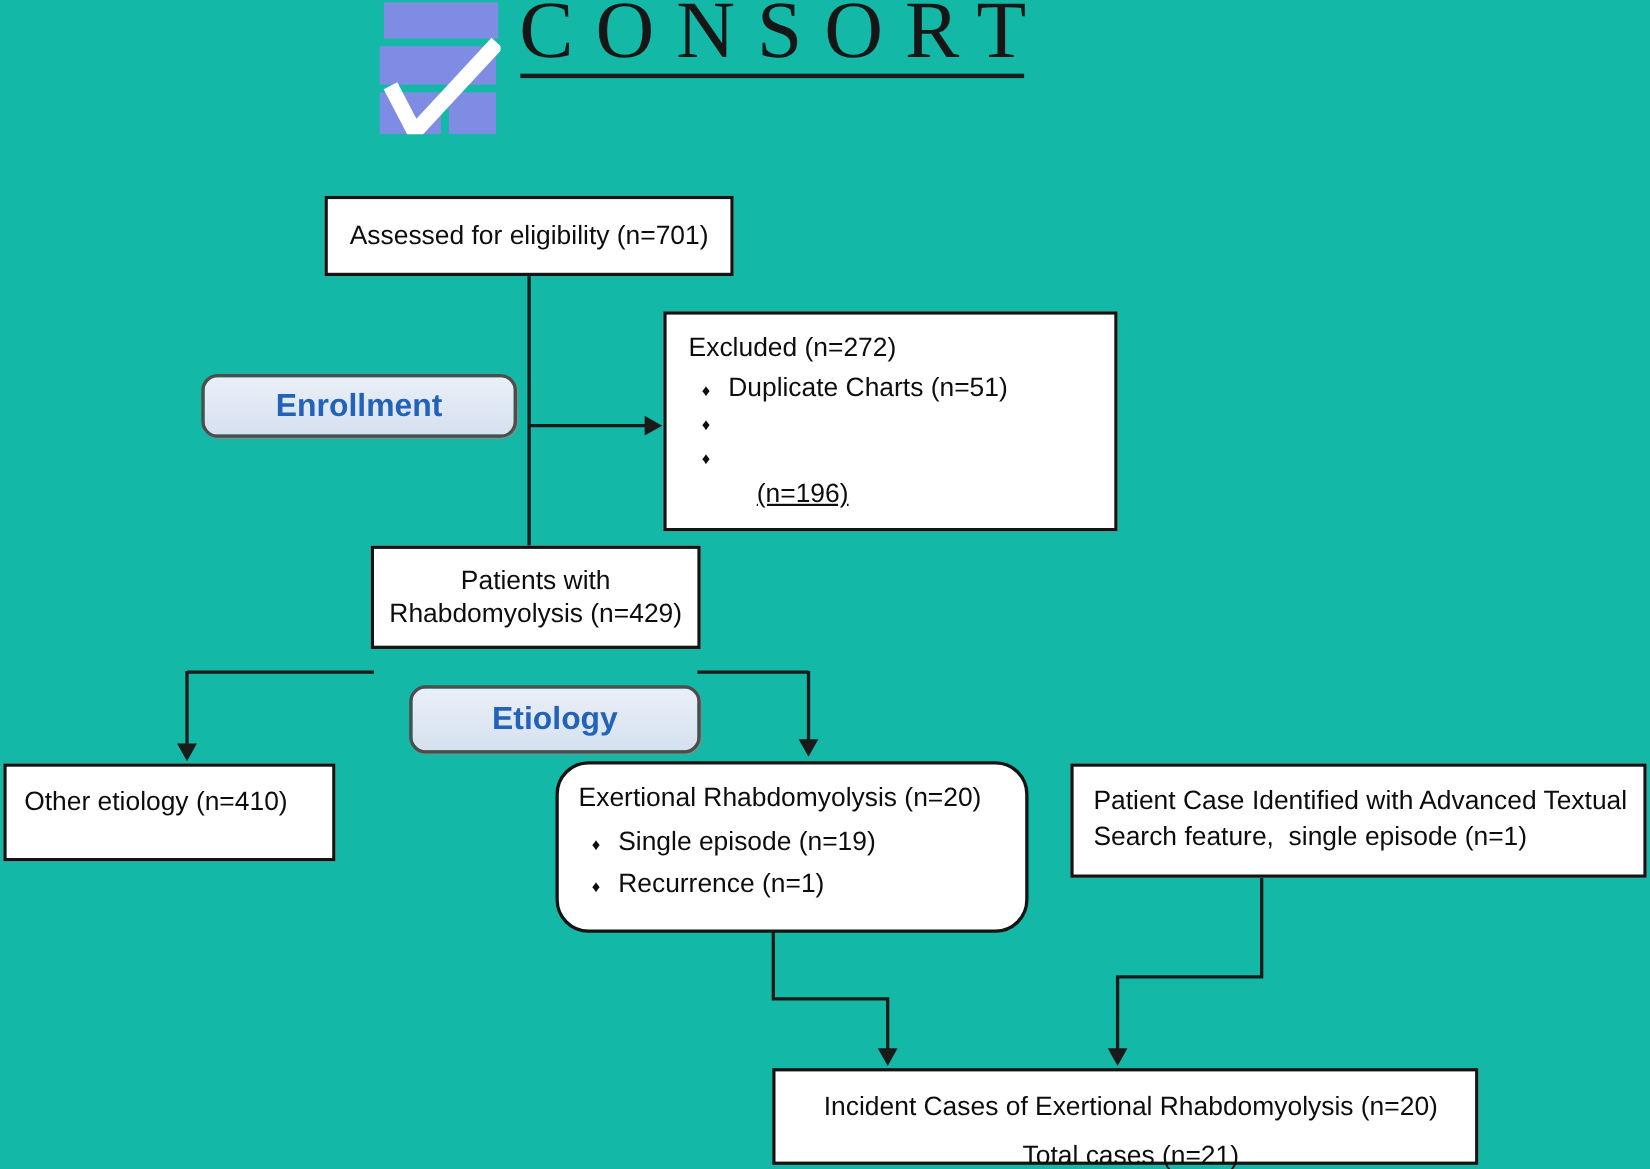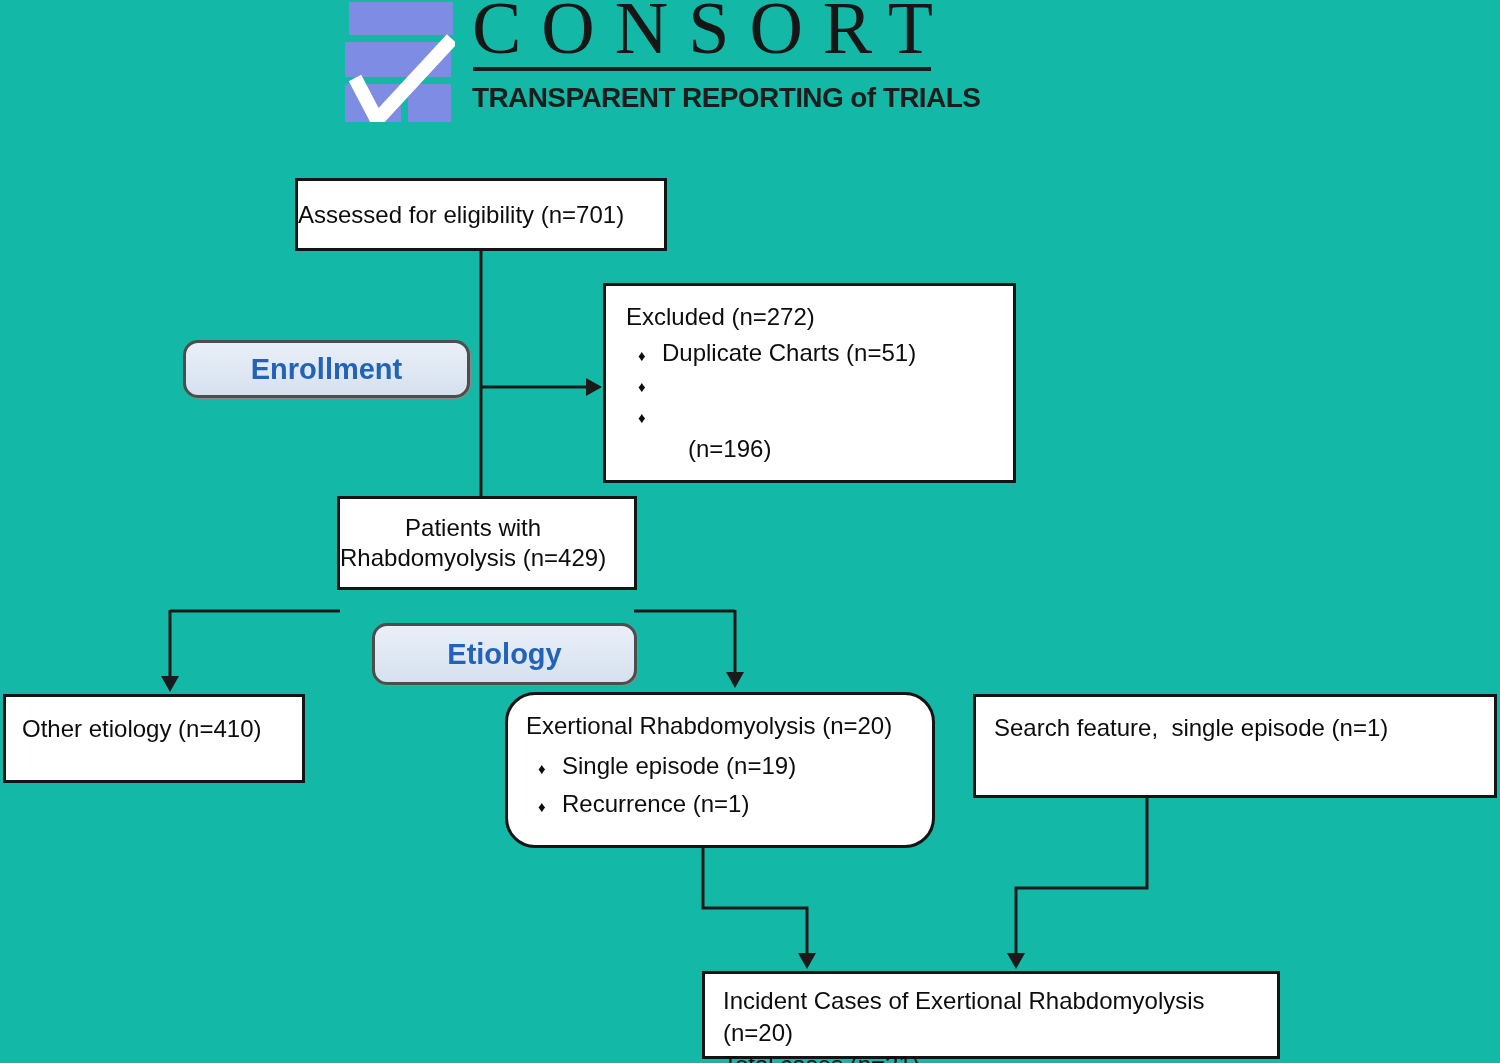--- a/index.html
+++ b/index.html
@@ -20,36 +20,36 @@
   .logo-subtitle {
     position:absolute; left:472px; top:82px; width:470px;
     font-size:28px; font-weight:bold; letter-spacing:-0.6px; color:#1c1c1c; white-space:nowrap;
   }
 
   
   .box {
     position:absolute; box-sizing:border-box; background:#ffffff;
     border:3px solid #141414; font-size:24px; line-height:30px; color:#0d0d0d;
   }
-  .box.centered { display:flex; align-items:center; justify-content:flex-start; text-align:center; }
+  .box.centered { display:flex; align-items:center; justify-content:center; text-align:center; }
 
   .assessed   { left:295px; top:178px; width:372px; height:73px; }
   .excluded   { left:603px; top:283px; width:413px; height:200px; padding:15px 10px 0 20px; line-height:31px; }
   .patients   { left:337px; top:496px; width:300px; height:94px; }
   .other      { left:3px;   top:694px; width:302px; height:89px;  padding:17px 0 0 16px; }
   .exertional { left:505px; top:692px; width:430px; height:156px; padding:16px 8px 0 18px;border-radius:30px; }
   .patientcase{ left:973px; top:694px; width:524px; height:104px; padding:14px 8px 0 18px; line-height:33px; }
-  .incident   { left:702px; top:971px; width:578px; height:88px;  padding:11px 8px 0 18px; line-height:32px; }
+  .incident   { left:702px; top:971px; width:642px; height:88px;  padding:11px 8px 0 18px; line-height:44px;text-align:center; }
 
   .box-title { margin-bottom:5px; }
   .bullet-row { display:flex; align-items:baseline; }
   .bullet { flex:none; width:24px; margin-left:12px; font-size:15px; text-align:left; }
   .exertional .bullet-row { line-height:35px; }
   .exertional .box-title { margin-bottom:7px; }
-  .continuation { margin-left:62px; }
+  .continuation { margin-left:62px;text-decoration:underline; }
   .pre { white-space:pre-wrap; }
 
   
   .pill {
     position:absolute; box-sizing:border-box; border:3px solid #4d4d4d; border-radius:15px;
     background:linear-gradient(#e9eff8, #d6e1ef);
     display:flex; align-items:center; justify-content:center;
     font-size:29px; font-weight:bold; color:#2263b8;
     box-shadow:1px 1px 0 #8a8a8a;
   }
@@ -88,21 +88,20 @@
 
   <svg class="logo-icon" viewBox="0 0 110 120">
     <rect x="4" y="0" width="104" height="33" fill="#7e8de3"></rect>
     <rect x="0" y="40" width="106" height="35" fill="#7e8de3"></rect>
     <rect x="0" y="82" width="56" height="38" fill="#7e8de3"></rect>
     <rect x="63" y="82" width="43" height="38" fill="#7e8de3"></rect>
     <polyline points="10,76 32,118 107,37" fill="none" stroke="#ffffff" stroke-width="14"></polyline>
   </svg>
   <div class="logo-title">CONSORT</div>
   <div class="logo-rule"></div>
-  <div class="logo-subtitle">TRANSPARENT REPORTING of TRIALS</div>
 
   <div class="box centered assessed">
     <span>Assessed for eligibility (n=701)</span>
   </div>
 
   <div class="pill enrollment">
     <span>Enrollment</span>
   </div>
 
   <div class="box excluded">
@@ -141,20 +140,21 @@
       <span class="bullet">♦</span>
       <span>Single episode (n=19)</span>
     </div>
     <div class="bullet-row">
       <span class="bullet">♦</span>
       <span>Recurrence (n=1)</span>
     </div>
   </div>
 
   <div class="box patientcase">
+    <div>Patient Case Identified with Advanced Textual</div>
     <div class="pre">Search feature,  single episode (n=1)</div>
   </div>
 
   <div class="box incident">
     <div>Incident Cases of Exertional Rhabdomyolysis (n=20)</div>
     <div>Total cases (n=21)</div>
   </div>
 
 </div>
 

